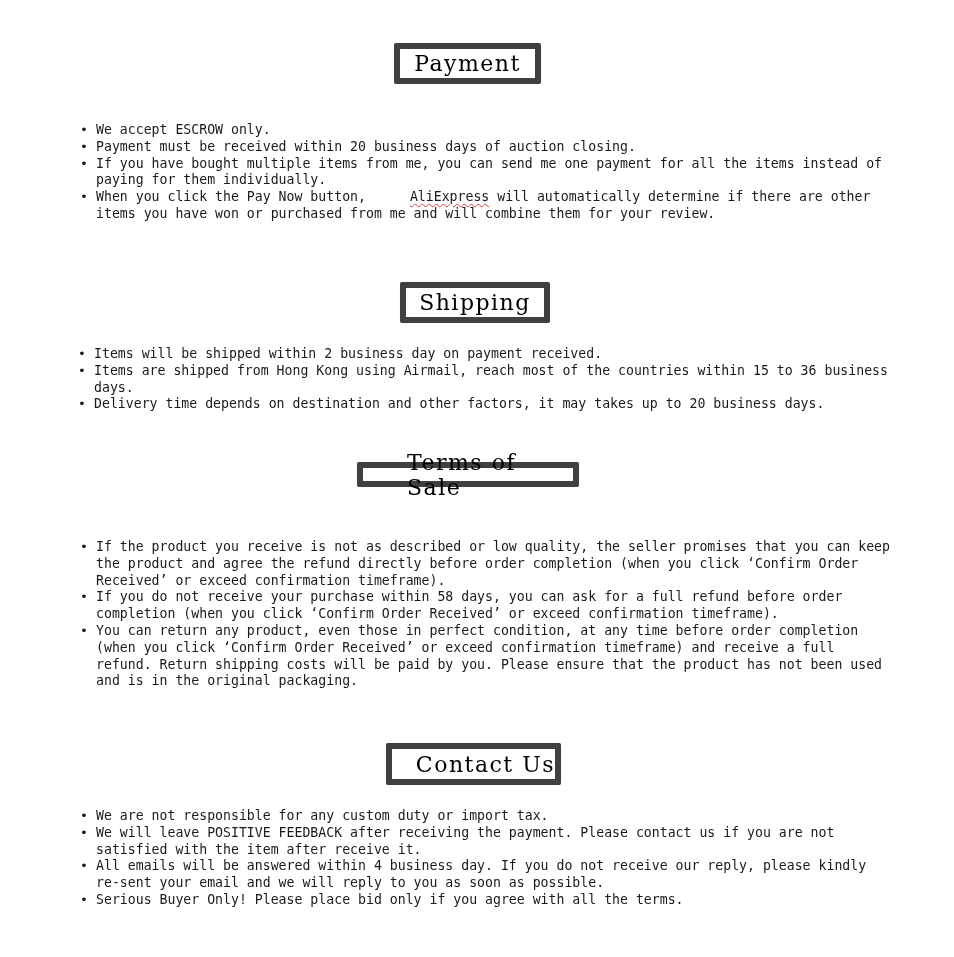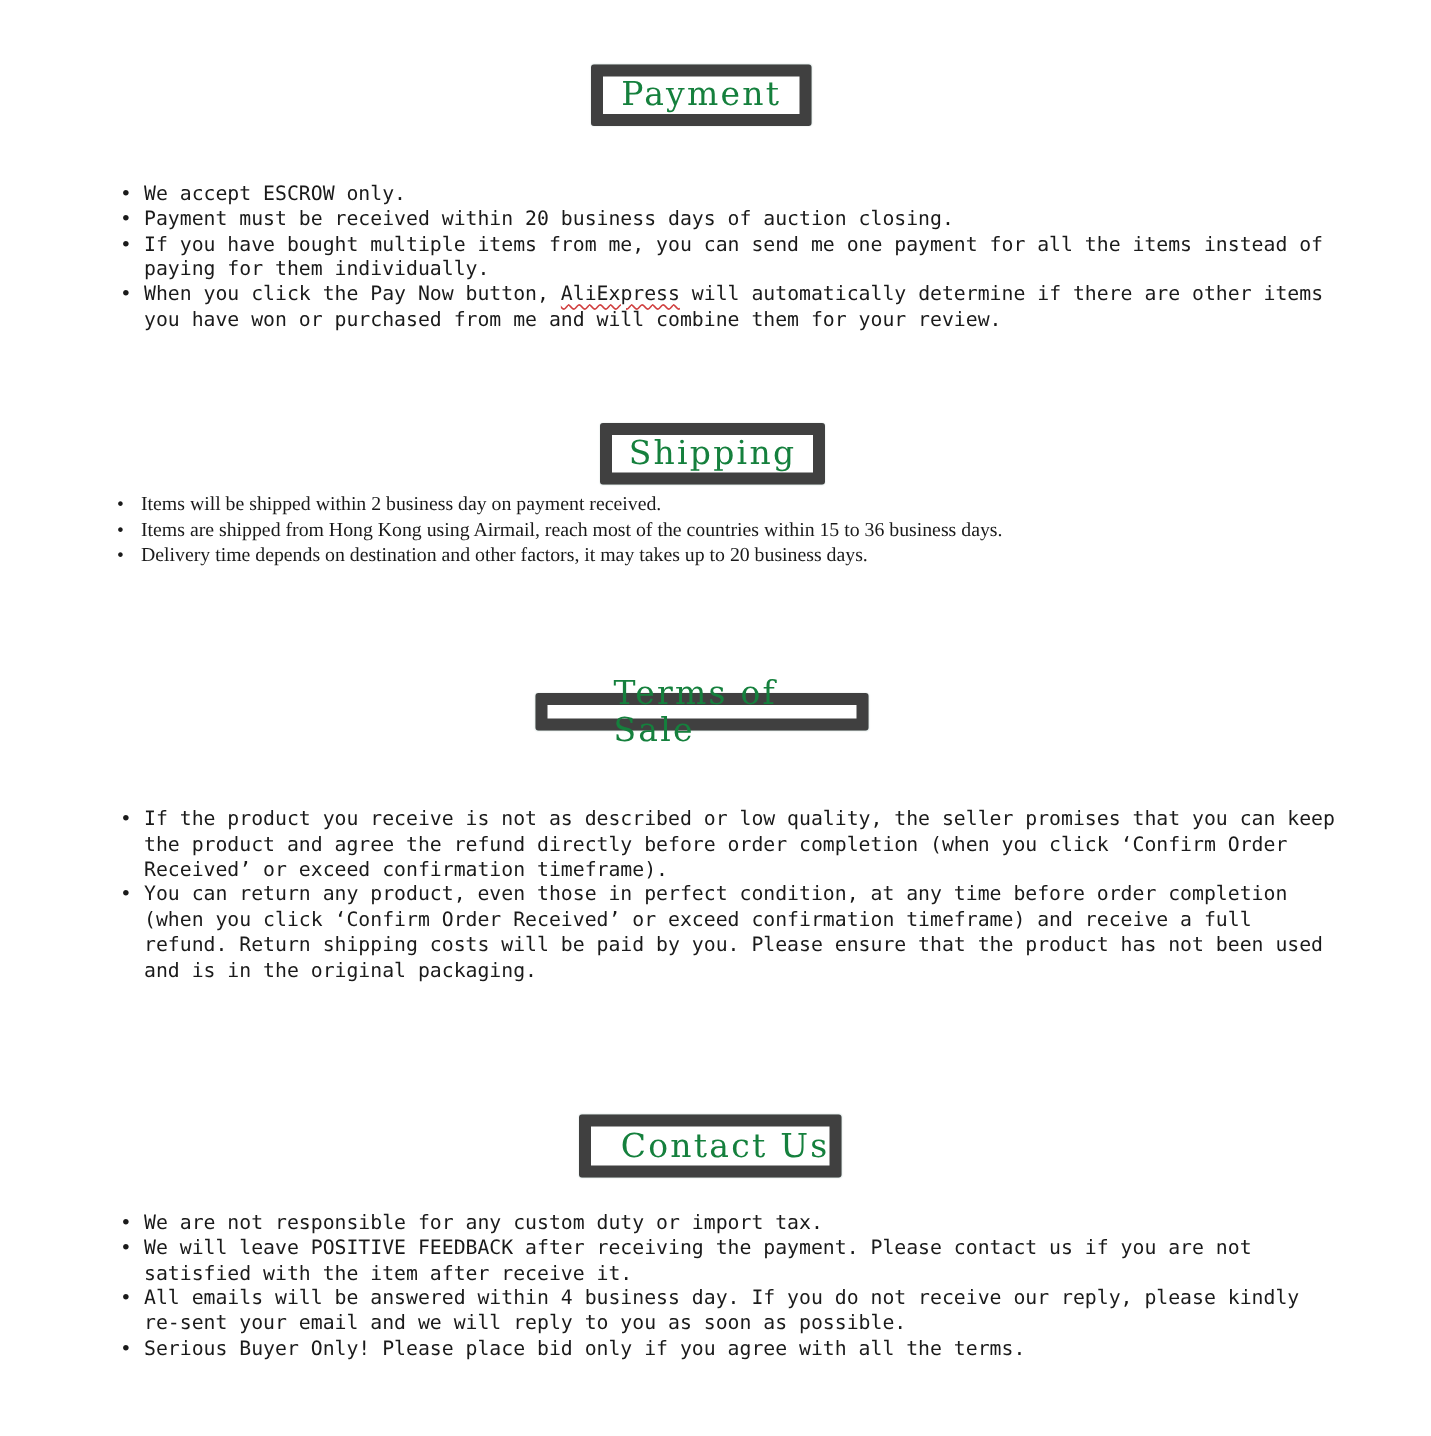--- a/index.html
+++ b/index.html
@@ -11,29 +11,29 @@
       width: 954px;
       height: 957px;
       position: relative;
       overflow: hidden;
       font-family: "DejaVu Sans Mono", "Liberation Mono", monospace;
       color: #1a1a1a;
     }
     .section-title {
       position: absolute;
       box-sizing: border-box;
-      border: 8px solid #404040;
+      border: 6px solid #404040;
       border-radius: 2px;
       background: #ffffff;
       display: flex;
       align-items: center;
       justify-content: center;
       font-family: "DejaVu Serif", "Liberation Serif", serif;
       font-size: 22px;
-      color: #15803d;
+      color: #000000;
       letter-spacing: 1.5px;
       box-shadow: 0 0 1px #c5d4d1;
     }
     .bullet-list {
       position: absolute;
       margin: 0;
       padding: 0;
       list-style: none;
       font-size: 13.2px;
       line-height: 16.8px;
@@ -48,49 +48,51 @@
       content: "\2022";
       position: absolute;
       left: 4px;
       top: 0;
       font-size: 13px;
     }
     .squiggle {
       text-decoration: underline wavy #d04040;
       text-decoration-thickness: 1px;
       text-underline-offset: 2px;
+      margin-left: 36px;
     }
   </style>
 </head>
 <body>
 
 <div class="section-title" style="left:394px; top:43px; width:147px; height:41px;">
   <span>Payment</span>
 </div>
 <ul class="bullet-list" style="left:76px; top:122px; width:820px;">
   <li><span>We accept ESCROW only.</span></li>
   <li><span>Payment must be received within 20 business days of auction closing.</span></li>
   <li><span>If you have bought multiple items from me, you can send me one payment for all the items instead of paying for them individually.</span></li>
   <li><span>When you click the Pay Now button, </span><span class="squiggle">AliExpress</span><span> will automatically determine if there are other items you have won or purchased from me and will combine them for your review.</span></li>
 </ul>
 
 <div class="section-title" style="left:400px; top:282px; width:150px; height:41px;">
   <span>Shipping</span>
 </div>
-<ul class="bullet-list" style="left:74px; top:328px; width:820px;font-family:Liberation Serif, serif;">
+<ul class="bullet-list" style="left:74px; top:346px; width:820px;">
   <li><span>Items will be shipped within 2 business day on payment received.</span></li>
   <li><span>Items are shipped from Hong Kong using Airmail, reach most of the countries within 15 to 36 business days.</span></li>
   <li><span>Delivery time depends on destination and other factors, it may takes up to 20 business days.</span></li>
 </ul>
 
 <div class="section-title" style="left:357px; top:462px; width:222px; height:25px;padding-left:44px;">
   <span>Terms of Sale</span>
 </div>
 <ul class="bullet-list" style="left:76px; top:539px; width:820px;">
   <li><span>If the product you receive is not as described or low quality, the seller promises that you can keep the product and agree the refund directly before order completion (when you click ‘Confirm Order Received’ or exceed confirmation timeframe).</span></li>
+  <li><span>If you do not receive your purchase within 58 days, you can ask for a full refund before order completion (when you click ‘Confirm Order Received’ or exceed confirmation timeframe).</span></li>
   <li><span>You can return any product, even those in perfect condition, at any time before order completion (when you click ‘Confirm Order Received’ or exceed confirmation timeframe) and receive a full refund. Return shipping costs will be paid by you. Please ensure that the product has not been used and is in the original packaging.</span></li>
 </ul>
 
 <div class="section-title" style="left:386px; top:743px; width:175px; height:42px;justify-content:flex-end;">
   <span>Contact Us</span>
 </div>
 <ul class="bullet-list" style="left:76px; top:808px; width:820px;">
   <li><span>We are not responsible for any custom duty or import tax.</span></li>
   <li><span>We will leave POSITIVE FEEDBACK after receiving the payment. Please contact us if you are not satisfied with the item after receive it.</span></li>
   <li><span>All emails will be answered within 4 business day. If you do not receive our reply, please kindly re-sent your email and we will reply to you as soon as possible.</span></li>

